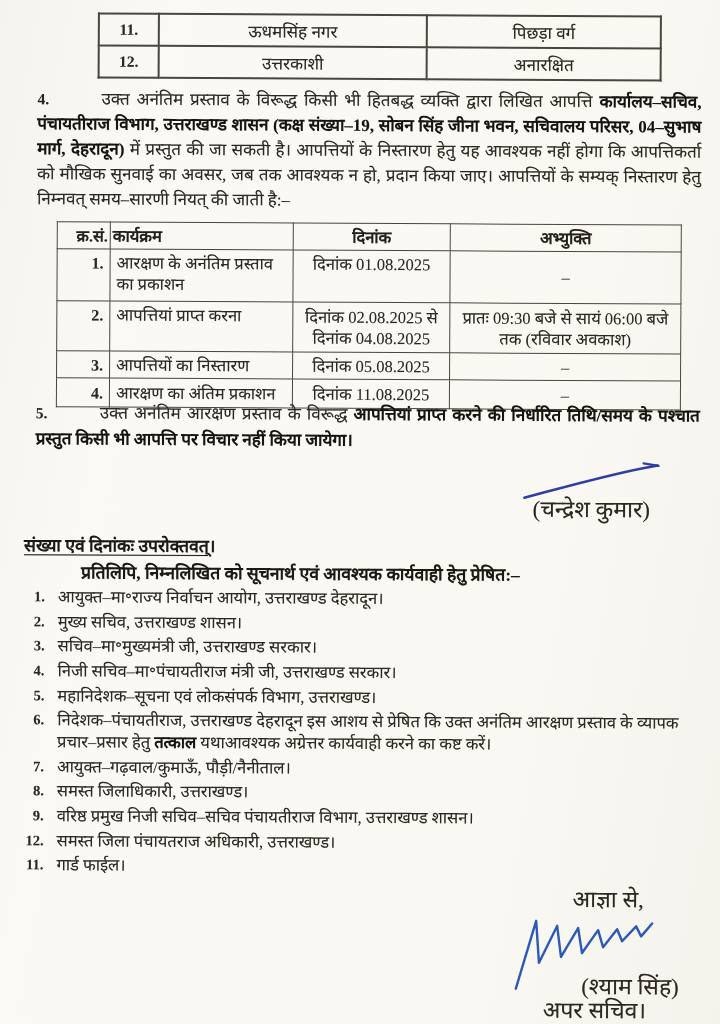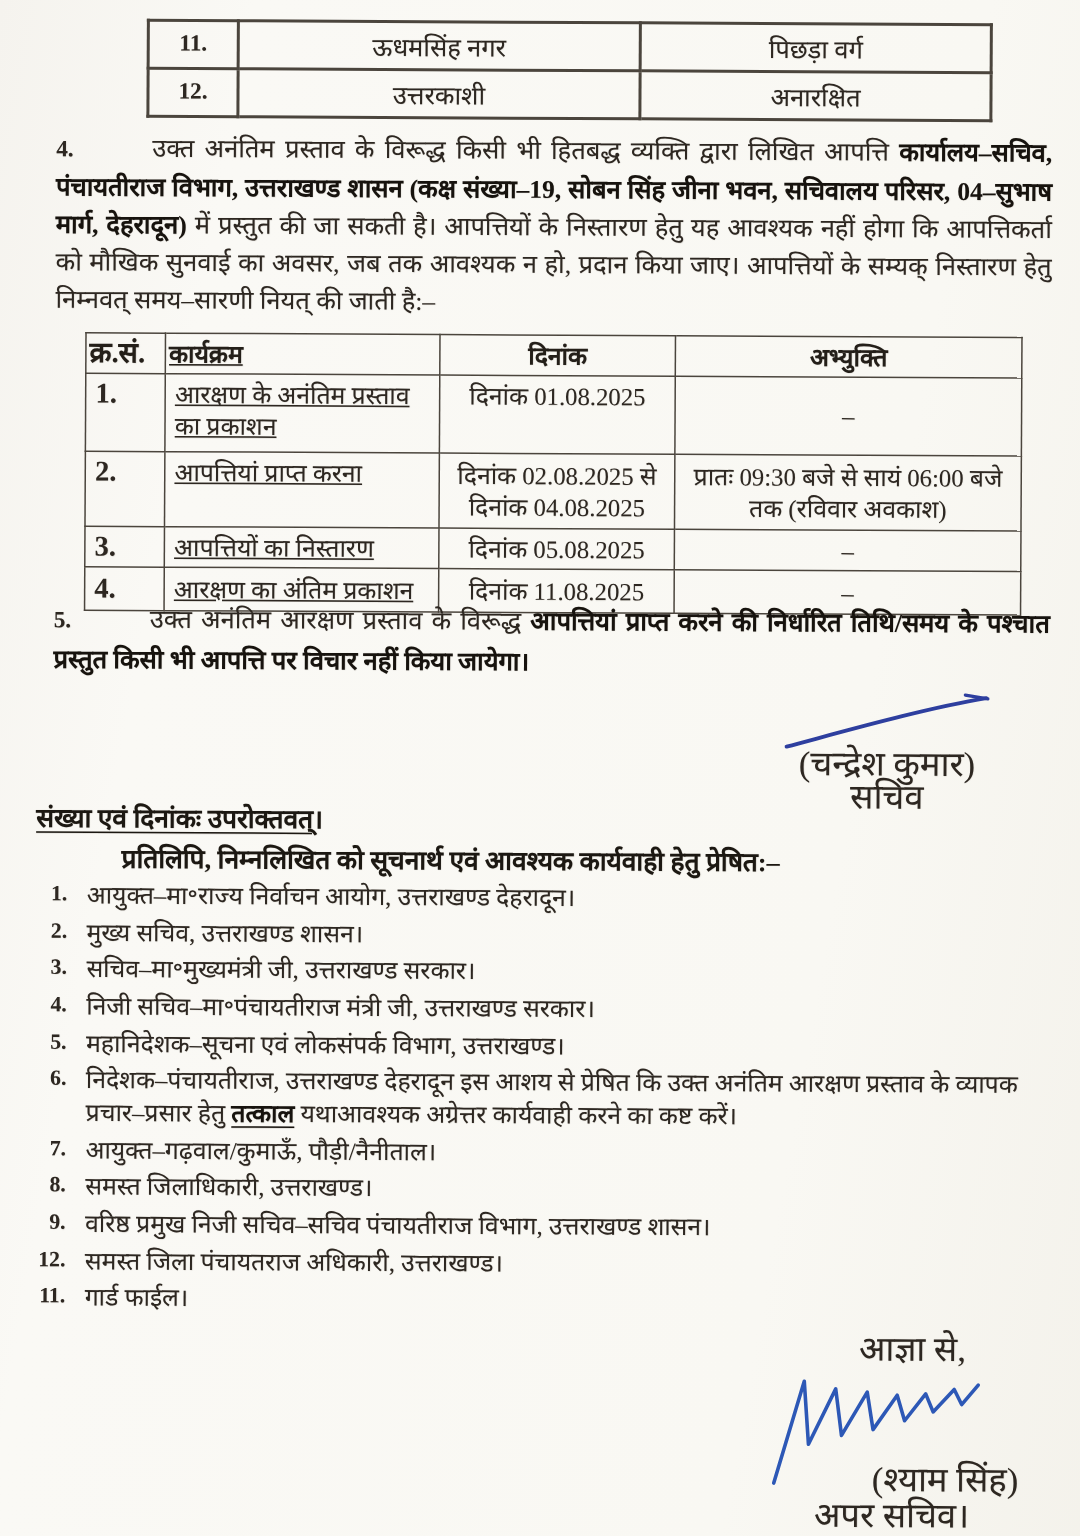--- a/index.html
+++ b/index.html
@@ -41,22 +41,22 @@
   
   .timetable{
     position:absolute;left:58px;top:223px;width:614px;
     border-collapse:collapse;table-layout:fixed;
   }
   .timetable td,.timetable th{
     border:1.7px solid #4b453d;font-size:16.5px;font-weight:normal;
     vertical-align:middle;padding:1px 6px;line-height:21px;
   }
   .timetable th{font-weight:600;text-align:center;padding:2px 2px;color:#241f19;}
-  .timetable .c-sn{width:48px;text-align:left;font-weight:bold;font-size:19px;}
-  .timetable .c-prog{width:178px;text-align:left;text-decoration:underline;}
+  .timetable .c-sn{width:48px;text-align:right;font-weight:bold;font-size:16px;}
+  .timetable .c-prog{width:178px;text-align:left;}
   .timetable .c-date{width:152px;text-align:center;}
   .timetable .c-rem{width:226px;text-align:center;}
   .timetable tr.r1{height:52px;} .timetable tr.r2{height:50px;}
   .timetable tr.r3{height:27px;} .timetable tr.r4{height:29px;}
   .timetable tr.rh{height:27px;}
   .timetable td.top{vertical-align:top;padding-top:3px;}
 
   
   .sig{position:absolute;width:176px;text-align:center;font-size:23px;}
   #sig1{left:506px;top:458px;}
@@ -77,21 +77,21 @@
   #copyline{
     position:absolute;left:84px;top:561px;font-size:17.5px;font-weight:bold;color:#1c1812;
   }
   .copy-list{
     position:absolute;left:14px;top:588px;width:692px;
     font-size:16.5px;line-height:21.5px;
   }
   .copy-item{display:flex;margin-bottom:3.2px;}
   .copy-item .num{flex:none;width:34px;text-align:right;padding-right:13px;font-weight:bold;font-size:14.5px;}
   .copy-item .txt{flex:1;}
-  .copy-item .tk{font-weight:bold;text-decoration:underline;text-underline-offset:3px;color:#17130e;}
+  .copy-item .tk{font-weight:bold;text-underline-offset:3px;color:#17130e;}
 </style>
 </head>
 <body>
 
 <div class="page">
   <div class="tilt">
 
     <table class="cont-table">
       <tbody>
           <tr>
@@ -149,21 +149,20 @@
     <div class="para" id="para5">
       <span class="pnum">5.</span><span>उक्त अनंतिम आरक्षण प्रस्ताव के विरूद्ध </span><b>आपत्तियां प्राप्त करने की निर्धारित तिथि/समय के पश्चात प्रस्तुत किसी भी आपत्ति पर विचार नहीं किया जायेगा।</b>
     </div>
 
     <div class="sig" id="sig1">
       <svg width="150" height="42" viewBox="0 0 150 42">
         <path d="M8 39 C 45 29 100 13 141 6" fill="none" stroke="#2e3f9f" stroke-width="2.6" stroke-linecap="round"></path>
         <path d="M127 4 L142 6.5" fill="none" stroke="#2e3f9f" stroke-width="2.2" stroke-linecap="round"></path>
       </svg>
       <div class="sig-name">(चन्द्रेश कुमार)</div>
-      <div class="sig-title">सचिव</div>
     </div>
 
     <div id="refline">
       <span class="ul">संख्या एवं दिनांकः उपरोक्तवत्</span><span>।</span>
     </div>
 
     <div id="copyline">प्रतिलिपि, निम्नलिखित को सूचनार्थ एवं आवश्यक कार्यवाही हेतु प्रेषित:–</div>
 
     <div class="copy-list">
       <div class="copy-item">

